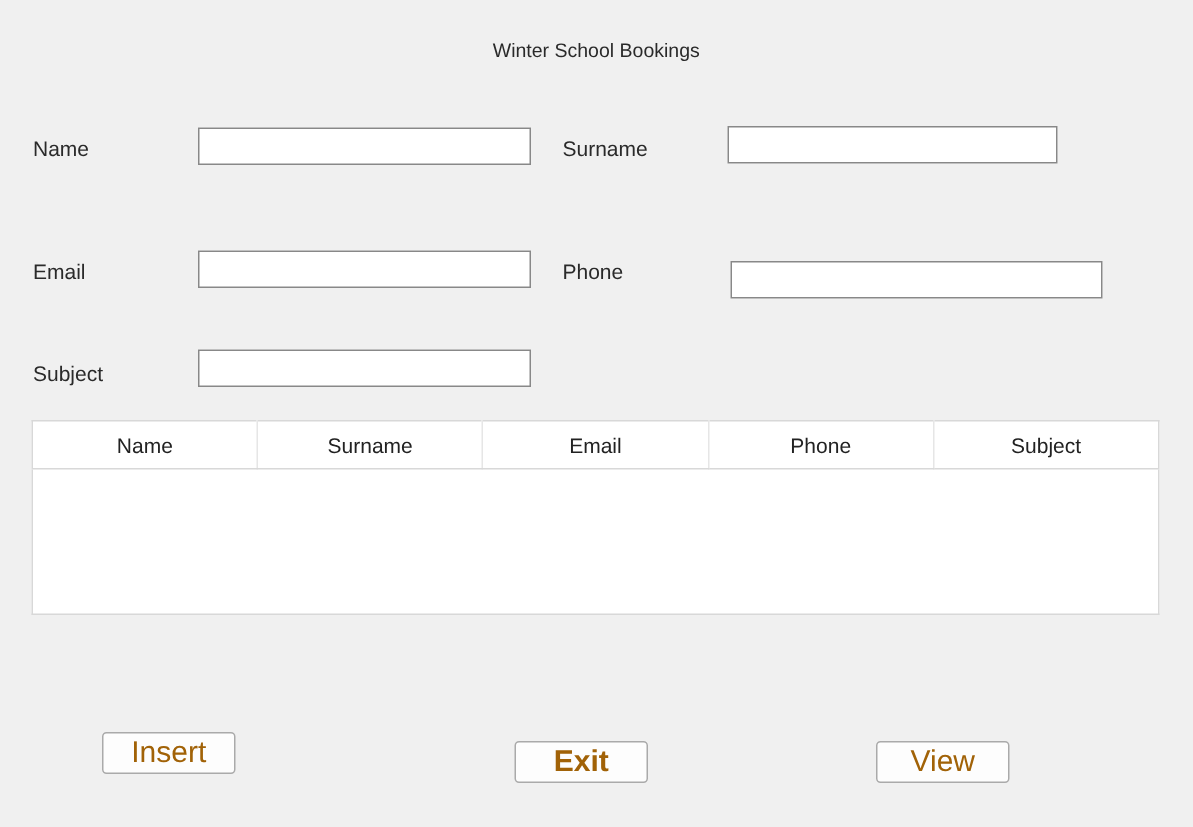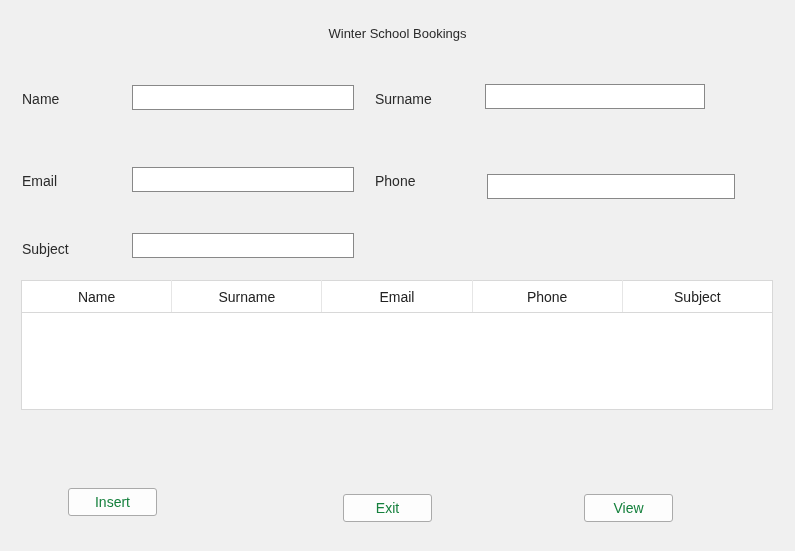--- a/index.html
+++ b/index.html
@@ -68,23 +68,23 @@
       height: 97px;
       border: none;
     }
     .btn {
       position: absolute;
       width: 89px;
       height: 28px;
       background: #fdfdfd;
       border: 1px solid #aaa;
       border-radius: 3px;
-      font-size: 14px;
+      font-size: 20px;
       font-family: inherit;
-      color: #15803d;
+      color: #a16207;
       cursor: pointer;
     }
   </style>
 </head>
 <body>
 
 <div class="page-title">Winter School Bookings</div>
 
 <div class="field-label" style="left:22px; top:91px;">Name</div>
 <input type="text" class="text-input" style="left: 132px; top: 85px; width: 222px;" value="">
@@ -112,14 +112,14 @@
     </tr>
   </thead>
   <tbody>
     <tr>
       <td colspan="5"></td>
     </tr>
   </tbody>
 </table>
 
 <button class="btn" style="left:68px; top:488px;">Insert</button>
-<button class="btn" style="left:343px; top:494px;">Exit</button>
+<button class="btn" style="left:343px; top:494px;font-weight:bold;">Exit</button>
 <button class="btn" style="left:584px; top:494px;">View</button>
 
 </body></html>

